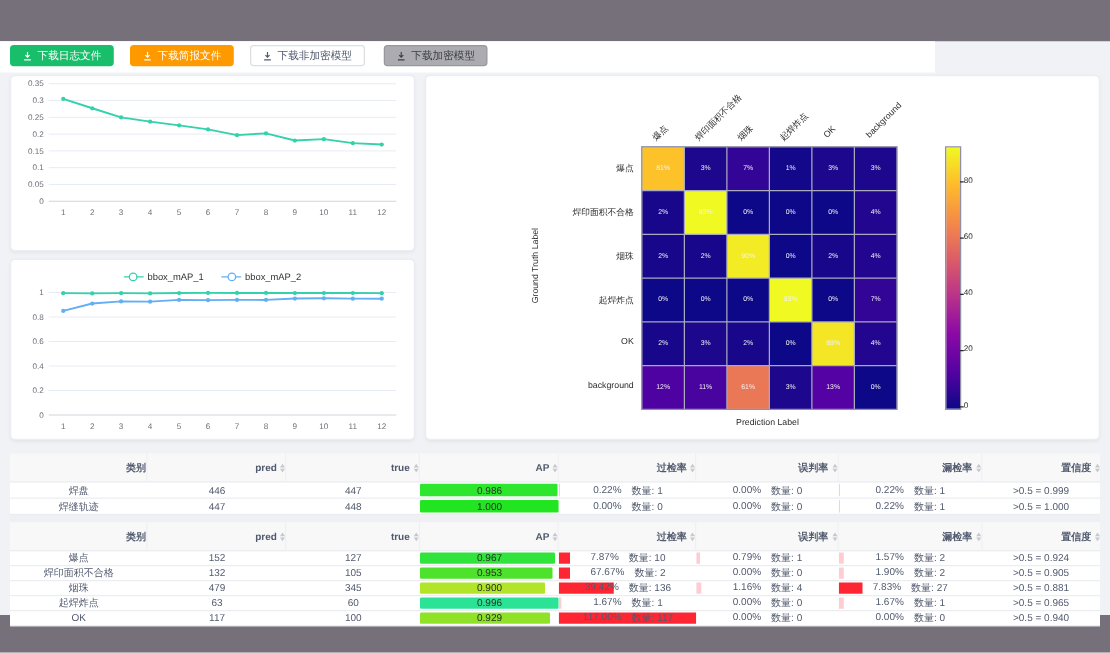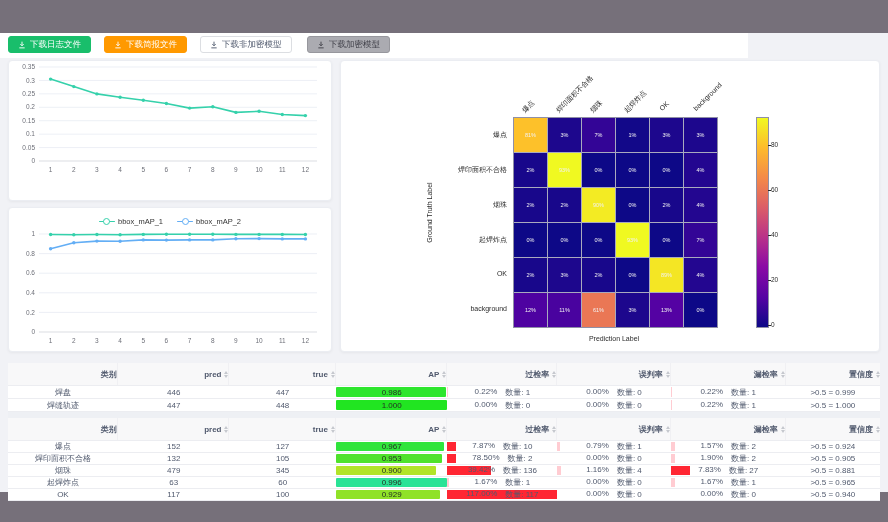--- a/index.html
+++ b/index.html
@@ -490,21 +490,21 @@
         <div class="tcell">焊印面积不合格</div>
         <div class="tcell">132</div>
         <div class="tcell">105</div>
         <div class="tcell">
           <span class="ap-bar" style="width:95.3%;background:linear-gradient(90deg, #4fe22c, #4fe22c);"></span>
           <span class="ap-text">0.953</span>
         </div>
         <div class="tcell">
           <span class="rate-bar" style="width: 7.62%; background: rgb(255, 38, 51);"></span>
           <span class="rate-text">
-            <span>78.50%</span>
+            <span>67.67%</span>
             <span>数量: 2</span>
           </span>
         </div>
         <div class="tcell">
           <span class="rate-bar" style="width: 0%; background: transparent;"></span>
           <span class="rate-text">
             <span>0.00%</span>
             <span>数量: 0</span>
           </span>
         </div>

